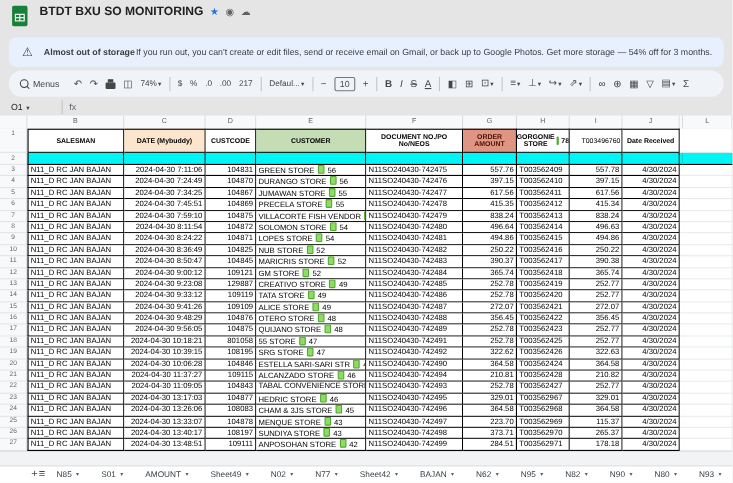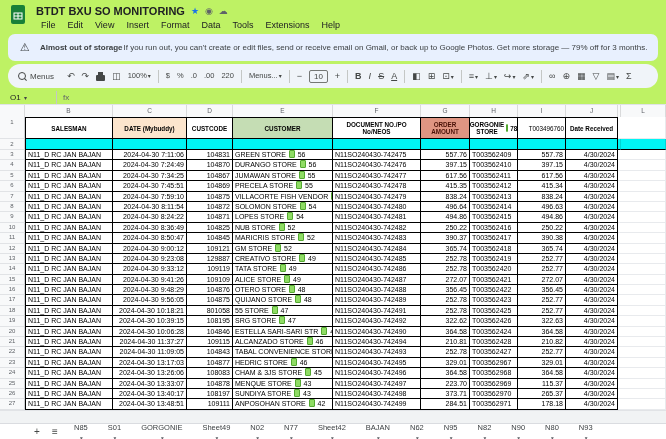--- a/index.html
+++ b/index.html
@@ -1,16 +1,16 @@
 <!DOCTYPE html>
 <html><head>
 <meta charset="utf-8">
 <style>
   html,body{margin:0;padding:0;background:#fff;}
-  #app{width:666px;height:439px;overflow:hidden;position:relative;background:#bef264;
+  #app{width:666px;height:439px;overflow:hidden;position:relative;background:#e5e5e5;
        font-family:"Liberation Sans","DejaVu Sans",sans-serif;color:#202124;}
 
   
   .titlebar{height:31px;display:flex;align-items:flex-start;padding:4px 0 0 10px;box-sizing:border-box;}
   .logo{width:19px;height:19px;margin-top:1px;flex:0 0 auto;}
   .title-right{margin-left:7px;display:flex;flex-direction:column;}
   .title-line{display:flex;align-items:center;gap:6px;height:14px;}
   .doc-title{font-size:11px;font-weight:bold;color:#202124;white-space:nowrap;}
   .tl-icon{font-size:9px;color:#5f6368;line-height:10px;}
   .star{color:#1a73e8;}
@@ -84,21 +84,21 @@
   .chip{display:inline-block;width:4px;height:6px;background:#8fdc64;border:1px solid #54a832;border-radius:1px;
         vertical-align:-1px;margin:0 1px;}
   .hrow .chip{margin:0 2px;}
 
   .filler{height:14px;background:#f1f3f4;border-top:1px solid #e1e3e6;}
 
   
   .tabbar{position:absolute;left:0;right:0;bottom:0;height:15px;background:#fff;border-top:1px solid #dadce0;
           display:flex;align-items:center;padding-left:28px;overflow:hidden;}
   .tb-ic{font-size:10px;color:#444746;width:18px;text-align:center;}
-  .sheet-tab{display:flex;align-items:center;gap:3px;padding:0 10px;font-size:7.5px;color:#3c4043;white-space:nowrap;flex-direction:column;}
+  .sheet-tab{display:flex;align-items:center;gap:3px;padding:0 10px;font-size:7.5px;color:#3c4043;white-space:nowrap;}
   .sheet-tab .arr{font-size:5.5px;color:#5f6368;}
 </style>
 </head>
 <body>
 
 <div id="app">
 
   <div class="titlebar">
     <svg class="logo" viewBox="0 0 19 19">
       <rect x="1" y="0" width="14" height="19" rx="2" fill="#188038"></rect>
@@ -106,57 +106,46 @@
       <line x1="4" y1="11" x2="12" y2="11" stroke="#fff" stroke-width="1"></line>
       <line x1="8" y1="8" x2="8" y2="14" stroke="#fff" stroke-width="1"></line>
     </svg>
     <div class="title-right">
       <div class="title-line">
         <span class="doc-title">BTDT BXU SO MONITORING</span>
         <span class="tl-icon star">★</span>
         <span class="tl-icon">◉</span>
         <span class="tl-icon">☁</span>
       </div>
-      <div class="menu-row" id="menu-row">
-          <span class="menu-item">File</span>
-          <span class="menu-item">Edit</span>
-          <span class="menu-item">View</span>
-          <span class="menu-item">Insert</span>
-          <span class="menu-item">Format</span>
-          <span class="menu-item">Data</span>
-          <span class="menu-item">Tools</span>
-          <span class="menu-item">Extensions</span>
-          <span class="menu-item">Help</span>
-        </div>
     </div>
   </div>
 
   <div class="banner">
     <span class="warn">⚠</span>
-    <span class="banner-text"><b>Almost out of storage</b><span>If you run out, you can't create or edit files, send or receive email on Gmail, or back up to Google Photos. Get more storage — 79% off for 3 months.</span></span>
+    <span class="banner-text"><b>Almost out of storage</b><span>If you run out, you can't create or edit files, send or receive email on Gmail, or back up to Google Photos. Get more storage — 54% off for 3 months.</span></span>
   </div>
 
   <div class="toolbar">
     <span class="pill">
       <span class="mag"></span>
       <span class="pill-label">Menus</span>
     </span>
     <span class="tbtn">↶</span>
     <span class="tbtn">↷</span>
     <span class="print-icon"></span>
     <span class="tbtn">◫</span>
-    <span class="tbtn tsm"><span>100%</span><span class="arr">▾</span></span>
+    <span class="tbtn tsm"><span>74%</span><span class="arr">▾</span></span>
     <span class="sep"></span>
     <span class="tbtn tsm">$</span>
     <span class="tbtn tsm">%</span>
     <span class="tbtn tsm">.0</span>
     <span class="tbtn tsm">.00</span>
-    <span class="tbtn tsm">220</span>
-    <span class="sep"></span>
-    <span class="tbtn tsm"><span>Menus...</span><span class="arr">▾</span></span>
+    <span class="tbtn tsm">217</span>
+    <span class="sep"></span>
+    <span class="tbtn tsm"><span>Defaul...</span><span class="arr">▾</span></span>
     <span class="sep"></span>
     <span class="tbtn">−</span>
     <span class="sizebox">10</span>
     <span class="tbtn">+</span>
     <span class="sep"></span>
     <span class="tbtn tb-b">B</span>
     <span class="tbtn tb-i">I</span>
     <span class="tbtn tb-s">S</span>
     <span class="tbtn tb-a">A</span>
     <span class="sep"></span>
@@ -597,21 +586,21 @@
     <span id="tabs" style="display:flex;">
         <span class="sheet-tab">
           <span>N85</span>
           <span class="arr">▾</span>
         </span>
         <span class="sheet-tab">
           <span>S01</span>
           <span class="arr">▾</span>
         </span>
         <span class="sheet-tab">
-          <span>GORGONIE</span>
+          <span>AMOUNT</span>
           <span class="arr">▾</span>
         </span>
         <span class="sheet-tab">
           <span>Sheet49</span>
           <span class="arr">▾</span>
         </span>
         <span class="sheet-tab">
           <span>N02</span>
           <span class="arr">▾</span>
         </span>

